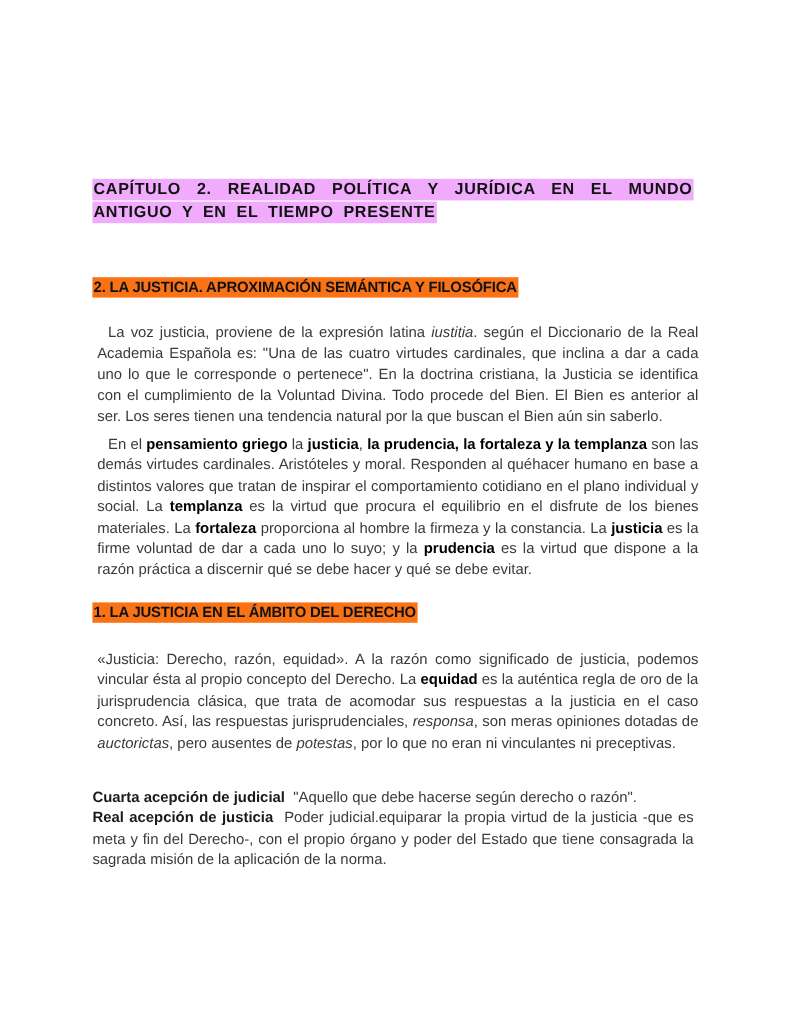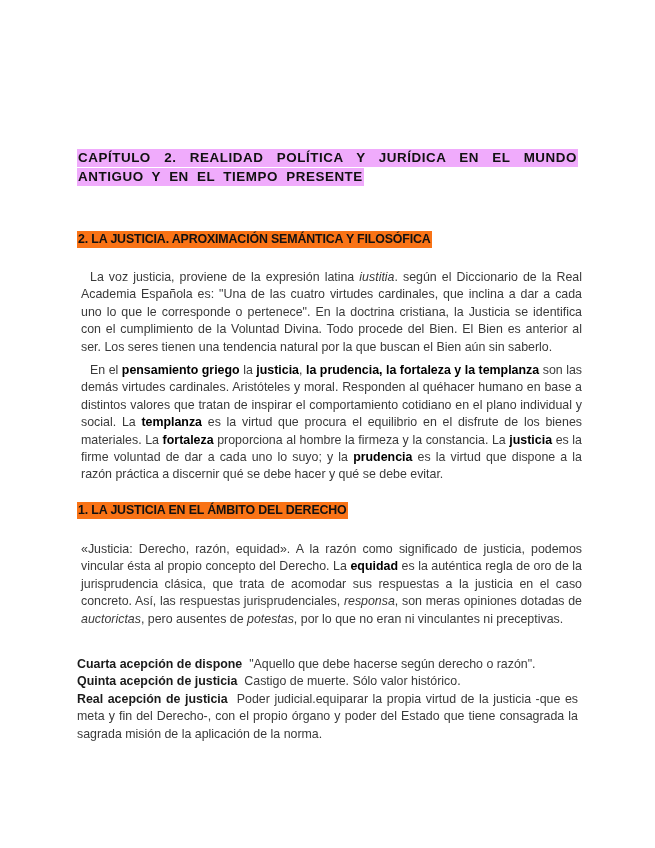--- a/index.html
+++ b/index.html
@@ -91,18 +91,17 @@
 
   <p class="para indent" style="top:265px;"><span>La voz justicia, proviene de la expresión latina </span><i>iustitia</i><span>. según el Diccionario de la Real Academia Española es: "Una de las cuatro virtudes cardinales, que inclina a dar a cada uno lo que le corresponde o pertenece". En la doctrina cristiana, la Justicia se identifica con el cumplimiento de la Voluntad Divina. Todo procede del Bien. El Bien es anterior al ser. Los seres tienen una tendencia natural por la que buscan el Bien aún sin saberlo.</span></p>
 
   <p class="para indent" style="top:358px;"><span>En el </span><b>pensamiento griego</b><span> la </span><b>justicia</b><span>, </span><b>la prudencia, la fortaleza y la templanza</b><span> son las demás virtudes cardinales. Aristóteles y moral. Responden al quéhacer humano en base a distintos valores que tratan de inspirar el comportamiento cotidiano en el plano individual y social. La </span><b>templanza</b><span> es la virtud que procura el equilibrio en el disfrute de los bienes materiales. La </span><b>fortaleza</b><span> proporciona al hombre la firmeza y la constancia. La </span><b>justicia</b><span> es la firme voluntad de dar a cada uno lo suyo; y la </span><b>prudencia</b><span> es la virtud que dispone a la razón práctica a discernir qué se debe hacer y qué se debe evitar.</span></p>
 
   <h2 class="section-title" style="top:502px;"><span class="hl-light">1. LA JUSTICIA EN EL ÁMBITO DEL DERECHO</span></h2>
 
   <p class="para" style="top:537px;"><span>«Justicia: Derecho, razón, equidad». A la razón como significado de justicia, podemos vincular ésta al propio concepto del Derecho. La </span><b>equidad</b><span> es la auténtica regla de oro de la jurisprudencia clásica, que trata de acomodar sus respuestas a la justicia en el caso concreto. Así, las respuestas jurisprudenciales, </span><i>responsa</i><span>, son meras opiniones dotadas de </span><i>auctorictas</i><span>, pero ausentes de </span><i>potestas</i><span>, por lo que no eran ni vinculantes ni preceptivas.</span></p>
 
   <div class="defs">
-    <p><b>Cuarta acepción de dispone</b>&nbsp;&nbsp;<span>"Aquello que debe hacerse según derecho o razón".</span></p>
-    <p><b>Quinta acepción de justicia</b>&nbsp;&nbsp;<span>Castigo de muerte. Sólo valor histórico.</span></p>
+    <p><b>Cuarta acepción de judicial</b>&nbsp;&nbsp;<span>"Aquello que debe hacerse según derecho o razón".</span></p>
     <p><b>Real acepción de justicia</b>&nbsp;&nbsp;<span>Poder judicial.equiparar la propia virtud de la justicia -que es meta y fin del Derecho-, con el propio órgano y poder del Estado que tiene consagrada la sagrada misión de la aplicación de la norma.</span></p>
   </div>
 
 </div>
 
 </body></html>

